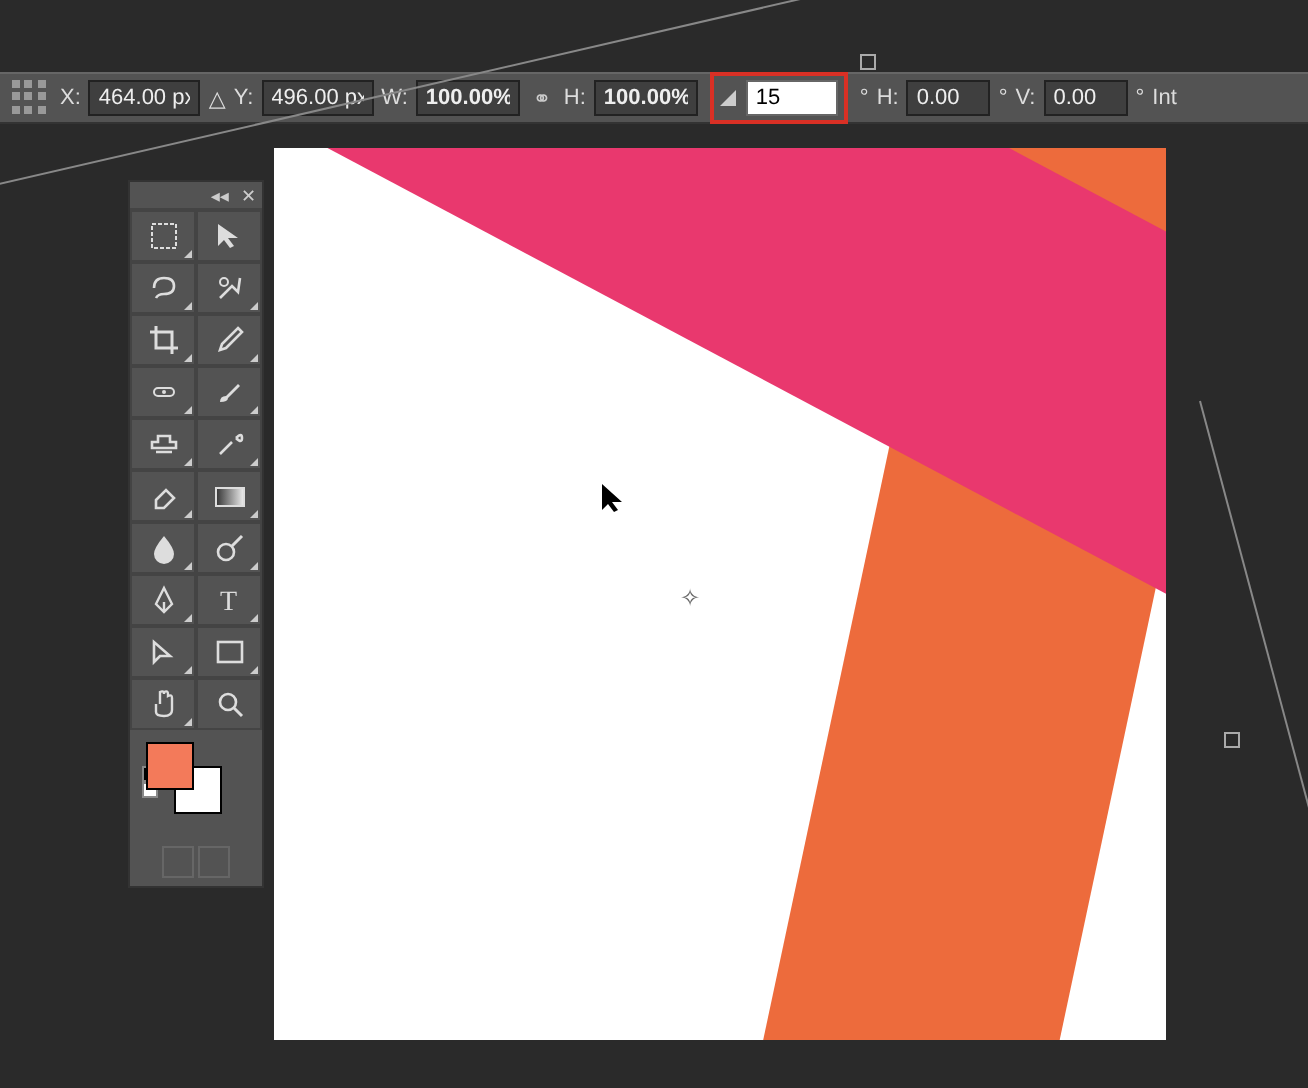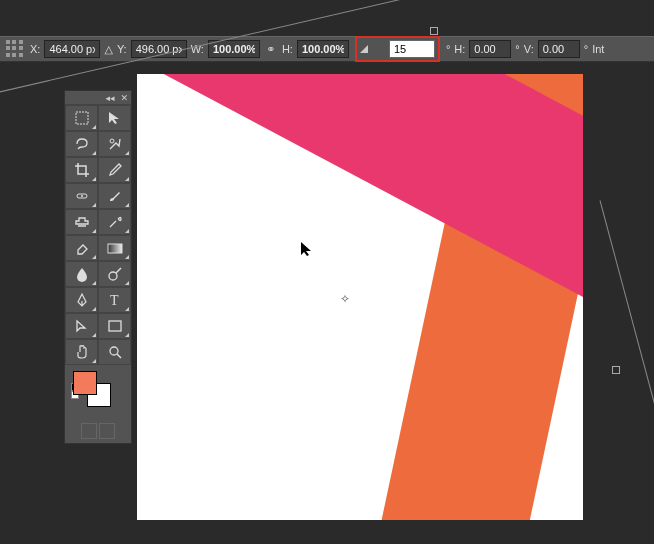--- a/index.html
+++ b/index.html
@@ -57,21 +57,20 @@
     gap: 3px;
     margin: 0 2px;
   }
   .rot-input {
     width: 46px; height: 18px;
     background: #fff;
     border: 1px solid #666;
     color: #000;
     font-size: 11px;
     padding: 0 4px;
-    margin-left: 16px;
   }
   .angle-ico {
     width: 0; height: 0;
     border-left: 8px solid transparent;
     border-bottom: 8px solid #ccc;
     margin-right: 2px;
   }
   .tri-x { font-size: 11px; color: #ddd; }
   
   

